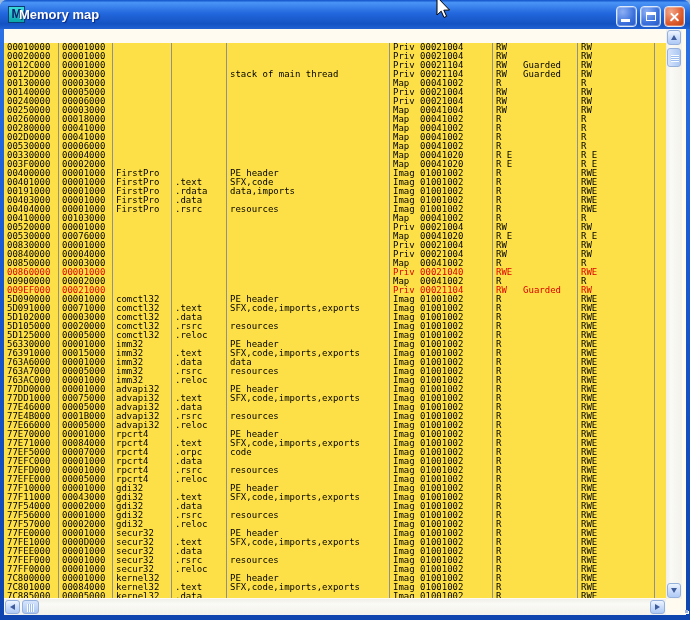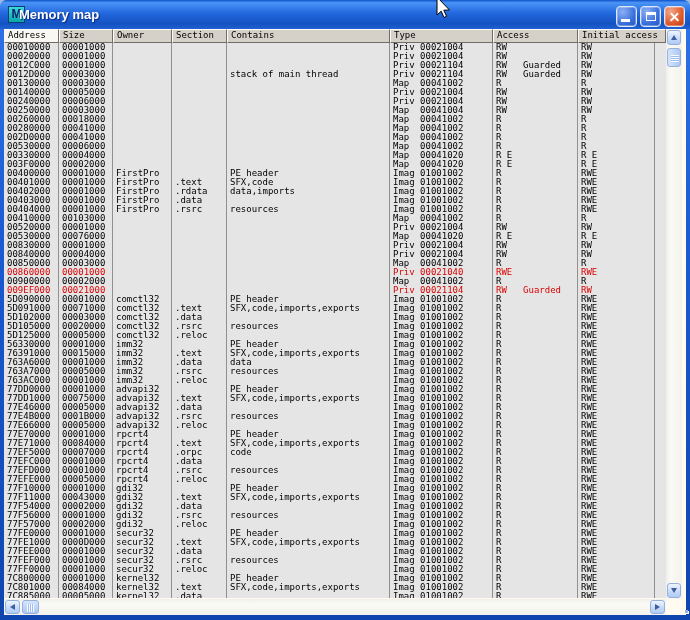--- a/index.html
+++ b/index.html
@@ -30,21 +30,21 @@
 
   
   .client { position:absolute; left:4px; top:29px; width:682px; height:586px; background:#fffbf0; }
 
   .header-row { position:absolute; left:0; top:0; height:14px; display:flex; }
   .hcell { height:14px; background:#d5d1c8; border-top:1px solid #fcfcfa;
     border-left:1px solid #fcfcfa; border-right:1px solid #6f6d66; border-bottom:1px solid #6f6d66;
     font-size:9px; line-height:11px; padding-left:3px; overflow:hidden; white-space:pre; color:#000; }
   .hcell.active { background:#f8f7f2; }
 
-  .table { position:absolute; left:0; top:14px; width:662px; height:555px; overflow:hidden; background:#e5e5e5; }
+  .table { position:absolute; left:0; top:14px; width:662px; height:555px; overflow:hidden; background:#fde047; }
   .row { display:flex; height:9px; font-size:9px; line-height:9px; white-space:pre; color:#000; }
   .row.red { color:#dc0000; }
   .cell { height:9px; padding-left:3px; overflow:hidden; border-right:1px solid #92908a; }
   .c0{width:55px}.c1{width:54px}.c2{width:59px}.c3{width:55px}.c4{width:163px}
   .c5{width:103px}.c6{width:85px}.c7{width:77px}
   .cfill{width:11px; border-right:none;}
 
   
   .vscroll { position:absolute; left:662px; top:0; width:16px; height:570px;
     background:linear-gradient(90deg,#f0efe9,#fafaf6 30%,#f3f2ec); }
@@ -89,48 +89,38 @@
     <div class="tb-btn btn-max">
       <span class="glyph-max"></span>
     </div>
     <div class="tb-btn btn-close">
       <span class="xbar x1"></span>
       <span class="xbar x2"></span>
     </div>
   </div>
 
   <div class="client">
-    <div class="header-row" id="header-row">
-        <div class="hcell active" style="width: 55px;">Address</div>
-        <div class="hcell" style="width: 54px;">Size</div>
-        <div class="hcell" style="width: 59px;">Owner</div>
-        <div class="hcell" style="width: 55px;">Section</div>
-        <div class="hcell" style="width: 163px;">Contains</div>
-        <div class="hcell" style="width: 103px;">Type</div>
-        <div class="hcell" style="width: 85px;">Access</div>
-        <div class="hcell" style="width: 88px;">Initial access</div>
-      </div>
     <div class="table" id="table">
         <div class="row"><span class="cell c0">00010000</span><span class="cell c1">00001000</span><span class="cell c2"></span><span class="cell c3"></span><span class="cell c4"></span><span class="cell c5">Priv 00021004</span><span class="cell c6">RW</span><span class="cell c7">RW</span><span class="cell cfill"></span></div>
         <div class="row"><span class="cell c0">00020000</span><span class="cell c1">00001000</span><span class="cell c2"></span><span class="cell c3"></span><span class="cell c4"></span><span class="cell c5">Priv 00021004</span><span class="cell c6">RW</span><span class="cell c7">RW</span><span class="cell cfill"></span></div>
         <div class="row"><span class="cell c0">0012C000</span><span class="cell c1">00001000</span><span class="cell c2"></span><span class="cell c3"></span><span class="cell c4"></span><span class="cell c5">Priv 00021104</span><span class="cell c6">RW   Guarded</span><span class="cell c7">RW</span><span class="cell cfill"></span></div>
         <div class="row"><span class="cell c0">0012D000</span><span class="cell c1">00003000</span><span class="cell c2"></span><span class="cell c3"></span><span class="cell c4">stack of main thread</span><span class="cell c5">Priv 00021104</span><span class="cell c6">RW   Guarded</span><span class="cell c7">RW</span><span class="cell cfill"></span></div>
         <div class="row"><span class="cell c0">00130000</span><span class="cell c1">00003000</span><span class="cell c2"></span><span class="cell c3"></span><span class="cell c4"></span><span class="cell c5">Map  00041002</span><span class="cell c6">R</span><span class="cell c7">R</span><span class="cell cfill"></span></div>
         <div class="row"><span class="cell c0">00140000</span><span class="cell c1">00005000</span><span class="cell c2"></span><span class="cell c3"></span><span class="cell c4"></span><span class="cell c5">Priv 00021004</span><span class="cell c6">RW</span><span class="cell c7">RW</span><span class="cell cfill"></span></div>
         <div class="row"><span class="cell c0">00240000</span><span class="cell c1">00006000</span><span class="cell c2"></span><span class="cell c3"></span><span class="cell c4"></span><span class="cell c5">Priv 00021004</span><span class="cell c6">RW</span><span class="cell c7">RW</span><span class="cell cfill"></span></div>
         <div class="row"><span class="cell c0">00250000</span><span class="cell c1">00003000</span><span class="cell c2"></span><span class="cell c3"></span><span class="cell c4"></span><span class="cell c5">Map  00041004</span><span class="cell c6">RW</span><span class="cell c7">RW</span><span class="cell cfill"></span></div>
         <div class="row"><span class="cell c0">00260000</span><span class="cell c1">00018000</span><span class="cell c2"></span><span class="cell c3"></span><span class="cell c4"></span><span class="cell c5">Map  00041002</span><span class="cell c6">R</span><span class="cell c7">R</span><span class="cell cfill"></span></div>
         <div class="row"><span class="cell c0">00280000</span><span class="cell c1">00041000</span><span class="cell c2"></span><span class="cell c3"></span><span class="cell c4"></span><span class="cell c5">Map  00041002</span><span class="cell c6">R</span><span class="cell c7">R</span><span class="cell cfill"></span></div>
         <div class="row"><span class="cell c0">002D0000</span><span class="cell c1">00041000</span><span class="cell c2"></span><span class="cell c3"></span><span class="cell c4"></span><span class="cell c5">Map  00041002</span><span class="cell c6">R</span><span class="cell c7">R</span><span class="cell cfill"></span></div>
         <div class="row"><span class="cell c0">00530000</span><span class="cell c1">00006000</span><span class="cell c2"></span><span class="cell c3"></span><span class="cell c4"></span><span class="cell c5">Map  00041002</span><span class="cell c6">R</span><span class="cell c7">R</span><span class="cell cfill"></span></div>
         <div class="row"><span class="cell c0">00330000</span><span class="cell c1">00004000</span><span class="cell c2"></span><span class="cell c3"></span><span class="cell c4"></span><span class="cell c5">Map  00041020</span><span class="cell c6">R E</span><span class="cell c7">R E</span><span class="cell cfill"></span></div>
         <div class="row"><span class="cell c0">003F0000</span><span class="cell c1">00002000</span><span class="cell c2"></span><span class="cell c3"></span><span class="cell c4"></span><span class="cell c5">Map  00041020</span><span class="cell c6">R E</span><span class="cell c7">R E</span><span class="cell cfill"></span></div>
         <div class="row"><span class="cell c0">00400000</span><span class="cell c1">00001000</span><span class="cell c2">FirstPro</span><span class="cell c3"></span><span class="cell c4">PE header</span><span class="cell c5">Imag 01001002</span><span class="cell c6">R</span><span class="cell c7">RWE</span><span class="cell cfill"></span></div>
         <div class="row"><span class="cell c0">00401000</span><span class="cell c1">00001000</span><span class="cell c2">FirstPro</span><span class="cell c3">.text</span><span class="cell c4">SFX,code</span><span class="cell c5">Imag 01001002</span><span class="cell c6">R</span><span class="cell c7">RWE</span><span class="cell cfill"></span></div>
-        <div class="row"><span class="cell c0">00402000</span><span class="cell c1">00001000</span><span class="cell c2">FirstPro</span><span class="cell c3">.rdata</span><span class="cell c4">data,imports</span><span class="cell c5">Imag 01001002</span><span class="cell c6">R</span><span class="cell c7">RWE</span><span class="cell cfill"></span></div>
+        <div class="row"><span class="cell c0">00191000</span><span class="cell c1">00001000</span><span class="cell c2">FirstPro</span><span class="cell c3">.rdata</span><span class="cell c4">data,imports</span><span class="cell c5">Imag 01001002</span><span class="cell c6">R</span><span class="cell c7">RWE</span><span class="cell cfill"></span></div>
         <div class="row"><span class="cell c0">00403000</span><span class="cell c1">00001000</span><span class="cell c2">FirstPro</span><span class="cell c3">.data</span><span class="cell c4"></span><span class="cell c5">Imag 01001002</span><span class="cell c6">R</span><span class="cell c7">RWE</span><span class="cell cfill"></span></div>
         <div class="row"><span class="cell c0">00404000</span><span class="cell c1">00001000</span><span class="cell c2">FirstPro</span><span class="cell c3">.rsrc</span><span class="cell c4">resources</span><span class="cell c5">Imag 01001002</span><span class="cell c6">R</span><span class="cell c7">RWE</span><span class="cell cfill"></span></div>
         <div class="row"><span class="cell c0">00410000</span><span class="cell c1">00103000</span><span class="cell c2"></span><span class="cell c3"></span><span class="cell c4"></span><span class="cell c5">Map  00041002</span><span class="cell c6">R</span><span class="cell c7">R</span><span class="cell cfill"></span></div>
         <div class="row"><span class="cell c0">00520000</span><span class="cell c1">00001000</span><span class="cell c2"></span><span class="cell c3"></span><span class="cell c4"></span><span class="cell c5">Priv 00021004</span><span class="cell c6">RW</span><span class="cell c7">RW</span><span class="cell cfill"></span></div>
         <div class="row"><span class="cell c0">00530000</span><span class="cell c1">00076000</span><span class="cell c2"></span><span class="cell c3"></span><span class="cell c4"></span><span class="cell c5">Map  00041020</span><span class="cell c6">R E</span><span class="cell c7">R E</span><span class="cell cfill"></span></div>
         <div class="row"><span class="cell c0">00830000</span><span class="cell c1">00001000</span><span class="cell c2"></span><span class="cell c3"></span><span class="cell c4"></span><span class="cell c5">Priv 00021004</span><span class="cell c6">RW</span><span class="cell c7">RW</span><span class="cell cfill"></span></div>
         <div class="row"><span class="cell c0">00840000</span><span class="cell c1">00004000</span><span class="cell c2"></span><span class="cell c3"></span><span class="cell c4"></span><span class="cell c5">Priv 00021004</span><span class="cell c6">RW</span><span class="cell c7">RW</span><span class="cell cfill"></span></div>
         <div class="row"><span class="cell c0">00850000</span><span class="cell c1">00003000</span><span class="cell c2"></span><span class="cell c3"></span><span class="cell c4"></span><span class="cell c5">Map  00041002</span><span class="cell c6">R</span><span class="cell c7">R</span><span class="cell cfill"></span></div>
         <div class="row red"><span class="cell c0">00860000</span><span class="cell c1">00001000</span><span class="cell c2"></span><span class="cell c3"></span><span class="cell c4"></span><span class="cell c5">Priv 00021040</span><span class="cell c6">RWE</span><span class="cell c7">RWE</span><span class="cell cfill"></span></div>
         <div class="row"><span class="cell c0">00900000</span><span class="cell c1">00002000</span><span class="cell c2"></span><span class="cell c3"></span><span class="cell c4"></span><span class="cell c5">Map  00041002</span><span class="cell c6">R</span><span class="cell c7">R</span><span class="cell cfill"></span></div>

